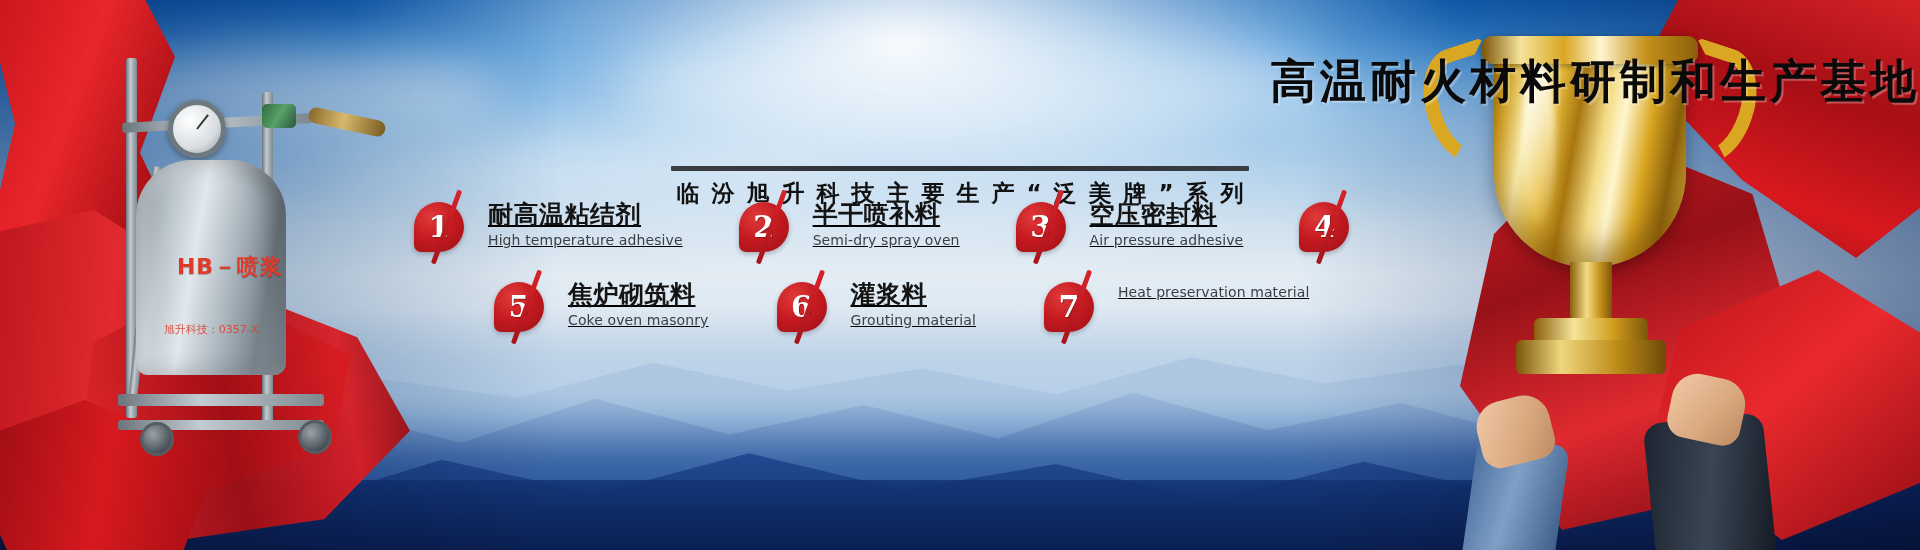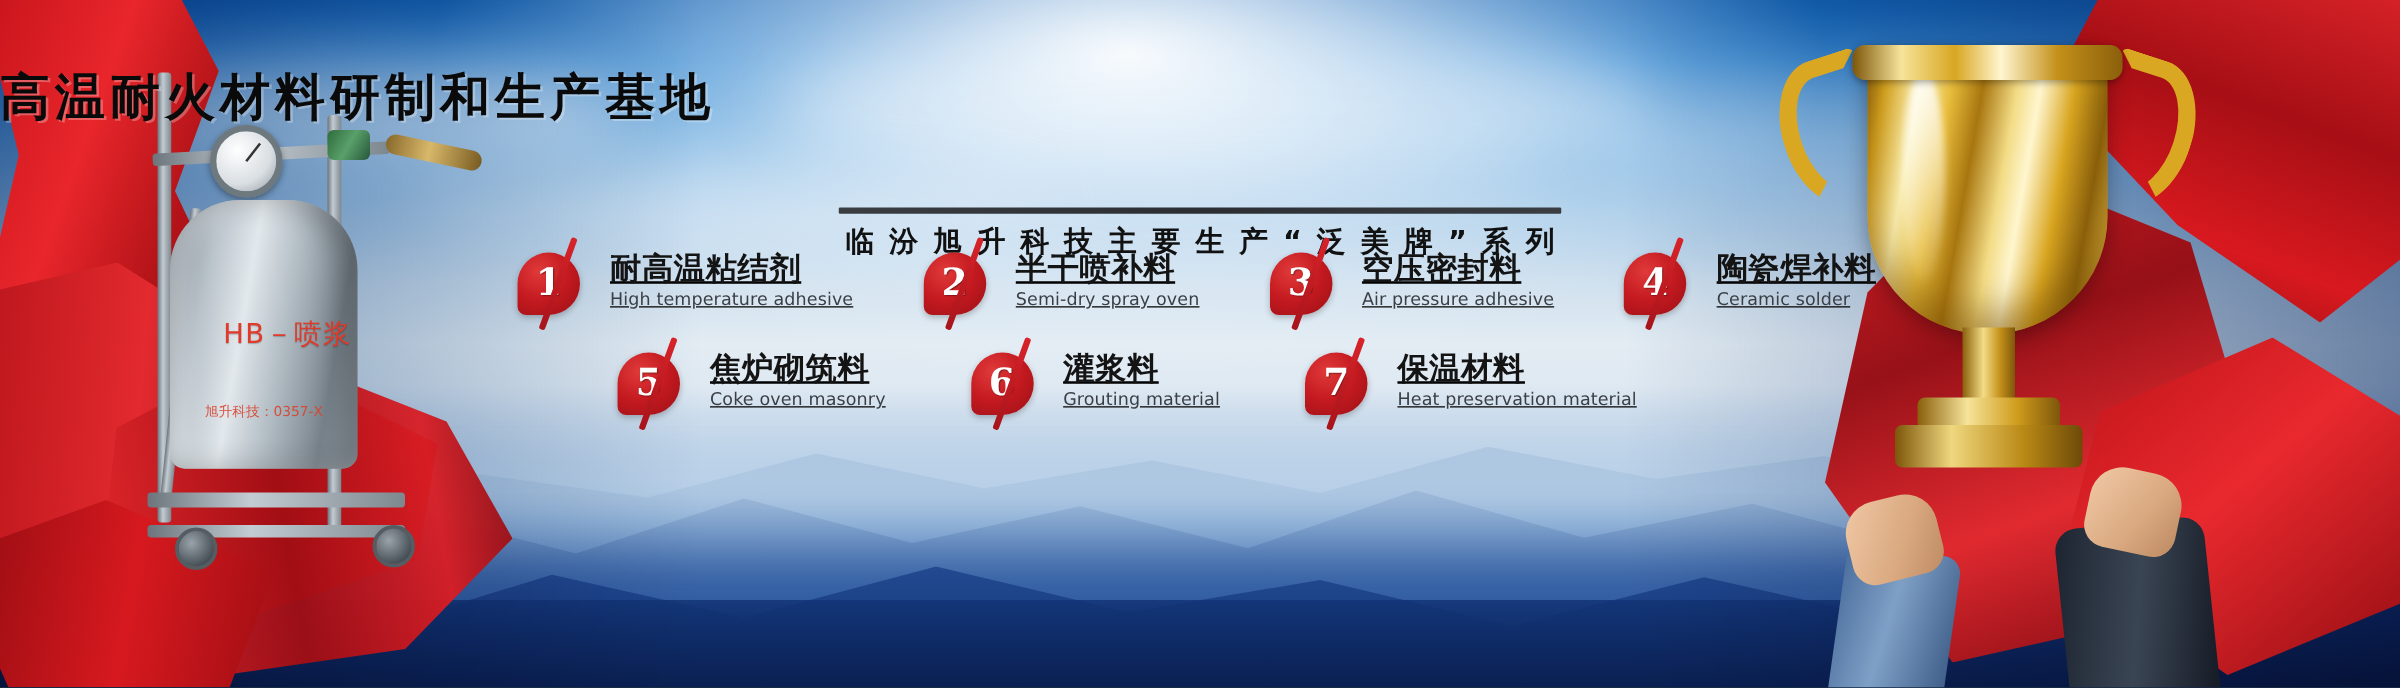--- a/index.html
+++ b/index.html
@@ -238,21 +238,21 @@
     position: absolute; left: 58px; top: 120px; width: 150px; height: 215px;
     border-radius: 56px 56px 12px 12px;
     background: linear-gradient(100deg, #6f7b84 0%, #b9c3ca 22%, #e2e8ec 40%, #aab5bd 62%, #79848d 82%, #9aa5ad 100%);
     box-shadow: inset -14px 0 22px rgba(0,0,0,0.28), inset 14px 0 18px rgba(255,255,255,0.35);
   }
   .m-tank-txt {
     position: absolute; left: 0; right: 0; top: 92px;
     text-align: center;
     color: #e03a2a;
     font-size: 22px;
-    font-weight: 400;
+    font-weight: 700;
     letter-spacing: 1px;
     text-shadow: 0 1px 1px rgba(0,0,0,0.25);
     white-space: nowrap;
     padding-left: 38px;
   }
   .m-tank-sub {
     position: absolute; left: 0; right: 0; top: 130px;
     text-align: center;
     color: #d9442f;
     font-size: 11px;
@@ -307,23 +307,23 @@
 
   
   .content {
     position: absolute;
     left: 0; top: 0; width: 100%; height: 100%;
   }
 
   .title {
     position: absolute;
     left: 0; right: 0; top: 58px;
-    text-align: left;
+    text-align: right;
     font-family: "DejaVu Serif", "Liberation Serif", serif;
-    font-size: 40px;
+    font-size: 46px;
     font-weight: 700;
     color: #0a0a0a;
     letter-spacing: 4px;
     line-height: 1;
     text-shadow: 2px 2px 0 rgba(255,255,255,0.28);
     white-space: nowrap;
   }
 
   .divider {
     position: absolute;
@@ -531,24 +531,20 @@
           <div class="item-en">Air pressure adhesive</div>
         </div>
       </div>
 
       <div class="item">
         <div class="badge">
           <div class="badge-circle"></div>
           <div class="badge-num">4</div>
           <div class="slash"></div>
         </div>
-        <div class="item-texts">
-          <div class="item-cn">陶瓷焊补料</div>
-          <div class="item-en">Ceramic solder</div>
-        </div>
       </div>
 
     </div>
 
     <div class="items-row row-2">
 
       <div class="item">
         <div class="badge">
           <div class="badge-circle"></div>
           <div class="badge-num">5</div>
@@ -572,21 +568,20 @@
         </div>
       </div>
 
       <div class="item">
         <div class="badge">
           <div class="badge-circle"></div>
           <div class="badge-num">7</div>
           <div class="slash"></div>
         </div>
         <div class="item-texts">
-          <div class="item-cn">保温材料</div>
           <div class="item-en">Heat preservation material</div>
         </div>
       </div>
 
     </div>
 
   </div>
 </div>
 
 </body></html>

